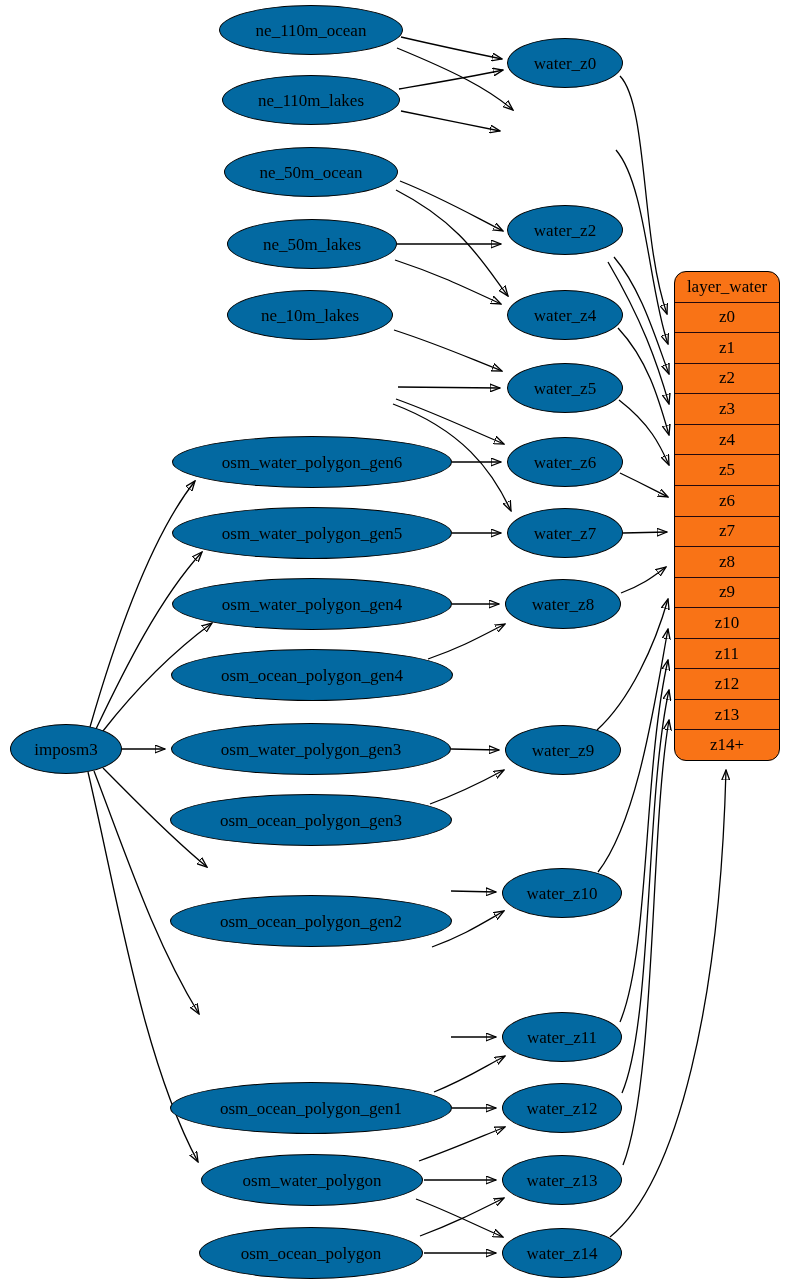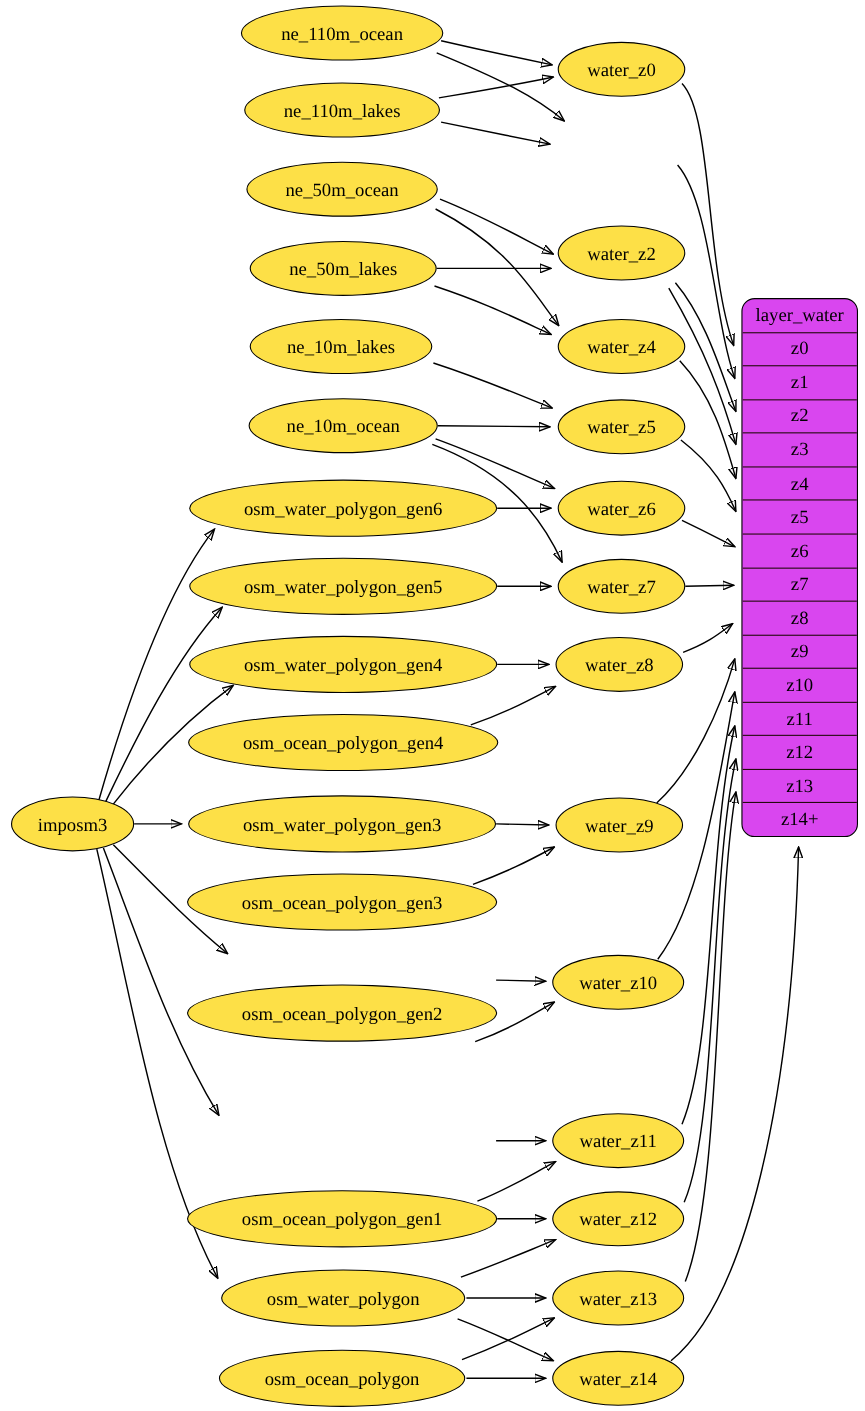--- a/index.html
+++ b/index.html
@@ -4,26 +4,26 @@
 <style>
   html,body{margin:0;padding:0;background:#fff;}
   .canvas{
     position:relative;width:786px;height:1283px;background:#ffffff;overflow:hidden;
     font-family:"Liberation Serif","DejaVu Serif",serif;color:#000;
   }
   .edges{position:absolute;left:0;top:0;width:786px;height:1283px;}
   .edges path{fill:none;stroke:#000;stroke-width:1.3px;}
   .node{
     position:absolute;display:flex;align-items:center;justify-content:center;
-    background:#fde047;border:1.3px solid #000;border-radius:50%;
+    background:#0369a1;border:1.3px solid #000;border-radius:50%;
     font-size:17px;line-height:1;white-space:nowrap;box-sizing:border-box;
   }
   .record{
     position:absolute;left:674px;top:271px;width:106px;height:490px;
-    background:#d946ef;border:1.6px solid #000;border-radius:12px;
+    background:#f97316;border:1.6px solid #000;border-radius:12px;
     box-sizing:border-box;display:flex;flex-direction:column;overflow:hidden;
   }
   .record .cell{
     flex:1 1 0;display:flex;align-items:center;justify-content:center;
     font-size:17px;border-top:1.2px solid #23090d;box-sizing:border-box;
   }
   .record .cell:first-child{border-top:none;}
 </style>
 </head>
 <body>
@@ -102,23 +102,20 @@
       <span>ne_110m_lakes</span>
     </div>
   <div class="node" style="left:224px;top:147px;width:174px;height:50px">
       <span>ne_50m_ocean</span>
     </div>
   <div class="node" style="left:227px;top:219px;width:170px;height:50px">
       <span>ne_50m_lakes</span>
     </div>
   <div class="node" style="left:227px;top:290px;width:166px;height:50px">
       <span>ne_10m_lakes</span>
-    </div>
-  <div class="node" style="left:226px;top:362px;width:172px;height:50px">
-      <span>ne_10m_ocean</span>
     </div>
   <div class="node" style="left:172px;top:436px;width:280px;height:52px">
       <span>osm_water_polygon_gen6</span>
     </div>
   <div class="node" style="left:172px;top:507px;width:280px;height:52px">
       <span>osm_water_polygon_gen5</span>
     </div>
   <div class="node" style="left:172px;top:578px;width:280px;height:52px">
       <span>osm_water_polygon_gen4</span>
     </div>

